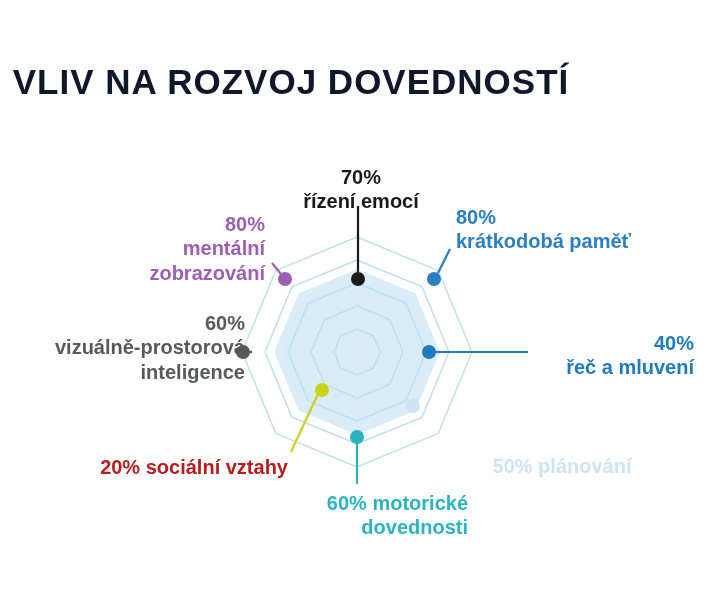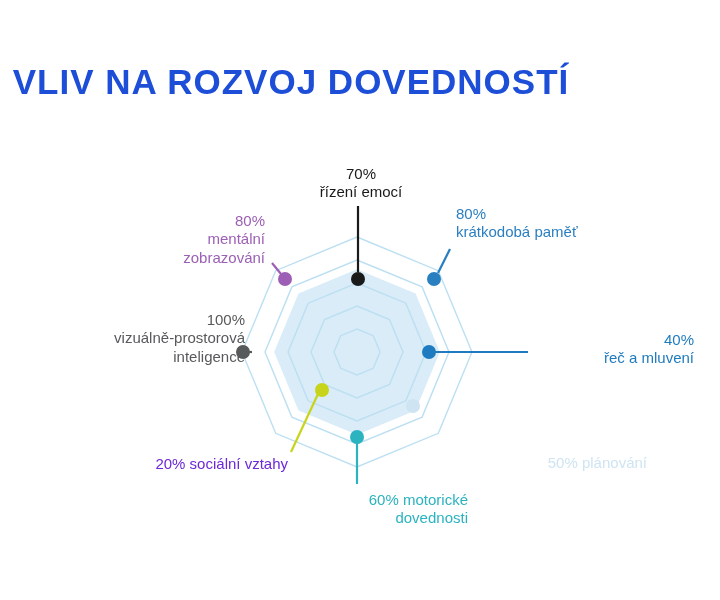--- a/index.html
+++ b/index.html
@@ -20,32 +20,32 @@
   }
   .title {
     position: absolute;
     top: 62px;
     left: 0;
     width: 582px;
     text-align: center;
     font-size: 35px;
     font-weight: bold;
     letter-spacing: 1px;
-    color: #1d4ed8;
+    color: #0f172a;
     font-family: "Liberation Sans", sans-serif;
   }
   svg {
     position: absolute;
     top: 0;
     left: 0;
   }
   .lbl {
     position: absolute;
-    font-size: 15px;
-    font-weight: normal;
+    font-size: 20px;
+    font-weight: bold;
     line-height: 1.22;
     white-space: pre-line;
     font-family: "Liberation Sans", sans-serif;
   }
 </style>
 </head>
 <body>
 
 <div id="chart-root">
   <div class="title">VLIV NA ROZVOJ DOVEDNOSTÍ</div>
@@ -72,24 +72,24 @@
       <line x1="272" y1="263" x2="281" y2="274" stroke="#9c5fb5" stroke-width="2.2"></line>
       <circle cx="285" cy="279" r="7" fill="#9c5fb5"></circle>
     </svg>
   <div id="labels-layer">
       <div class="lbl" style="left: 296px; top: 165px; width: 130px; text-align: center; color: rgb(26, 26, 26);">70%
 řízení emocí</div>
       <div class="lbl" style="left: 456px; top: 205px; width: 190px; text-align: left; color: rgb(42, 127, 193);">80%
 krátkodobá paměť</div>
       <div class="lbl" style="left: 534px; top: 331px; width: 160px; text-align: right; color: rgb(31, 123, 191);">40%
 řeč a mluvení</div>
-      <div class="lbl" style="left: 477px; top: 454px; width: 170px; text-align: right; color: rgb(207, 228, 242);">50% plánování</div>
+      <div class="lbl" style="left: 477px; top: 454px; width: 170px; text-align: center; color: rgb(207, 228, 242);">50% plánování</div>
       <div class="lbl" style="left: 288px; top: 491px; width: 180px; text-align: right; color: rgb(43, 179, 192);">60% motorické
 dovednosti</div>
-      <div class="lbl" style="left: 88px; top: 455px; width: 200px; text-align: right; color: #6d28d9;">20% sociální vztahy</div>
-      <div class="lbl" style="left: 40px; top: 311px; width: 205px; text-align: right; color: rgb(88, 89, 91);">100%
+      <div class="lbl" style="left: 88px; top: 455px; width: 200px; text-align: right; color: #b91c1c;">20% sociální vztahy</div>
+      <div class="lbl" style="left: 40px; top: 311px; width: 205px; text-align: right; color: rgb(88, 89, 91);">60%
 vizuálně-prostorová
 inteligence</div>
       <div class="lbl" style="left: 100px; top: 212px; width: 165px; text-align: right; color: rgb(156, 95, 181);">80%
 mentální
 zobrazování</div>
     </div>
 </div>
 
 </body></html>

